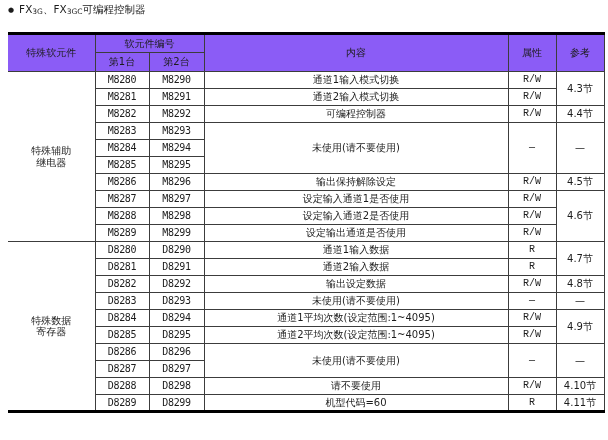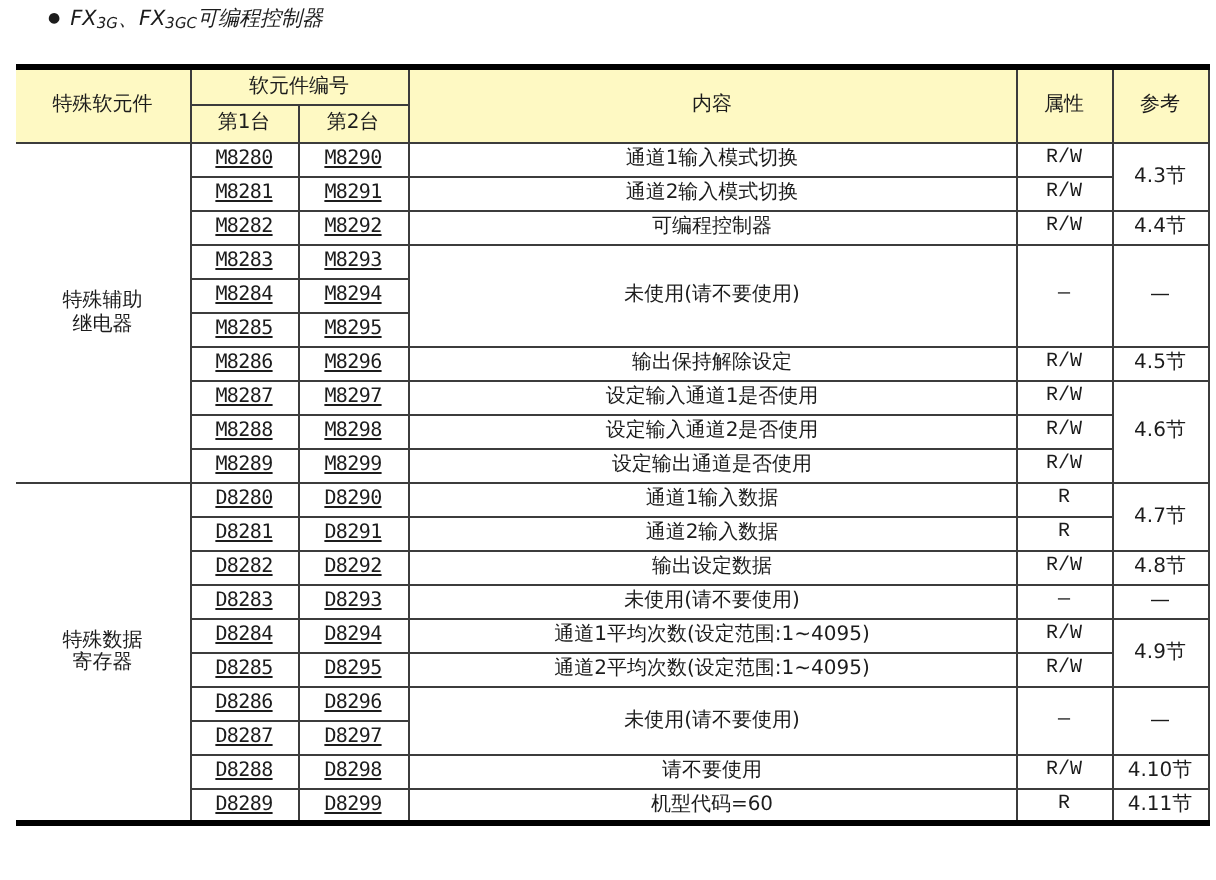--- a/index.html
+++ b/index.html
@@ -6,22 +6,22 @@
   html, body { margin: 0; padding: 0; }
   body {
     width: 608px; height: 440px;
     background: #ffffff;
     font-family: "DejaVu Sans", sans-serif;
     color: #1c1c1c;
   }
   .page { position: relative; width: 608px; height: 440px; overflow: hidden; }
 
   .title-line {
-    position: absolute; left: 24px; top: 3px;
-    font-size: 10.5px; line-height: 13px; white-space: nowrap; font-style: italic;
+    position: absolute; left: 8px; top: 3px;
+    font-size: 10.5px; line-height: 13px; white-space: nowrap;
   }
   .bullet { display: inline-block; font-size: 7px; vertical-align: 1.5px; margin-right: 5px; }
   .sub { font-size: 7.5px; position: relative; top: 1px; letter-spacing: 0; }
 
   .legend {
     position: absolute; right: 4px; top: 19px;
     font-size: 10px; white-space: pre; line-height: 12px; margin-top: 27px;
   }
 
   table.device-table {
@@ -34,27 +34,27 @@
   .device-table th, .device-table td {
     border: 1px solid #3c3c3c;
     padding: 0;
     font-weight: normal;
     text-align: center;
     vertical-align: middle;
     font-size: 10px;
     line-height: 1.15;
     overflow: hidden;
   }
-  .device-table thead th { background: #fef9c3; height: 19px; }
+  .device-table thead th { background: #8b5cf6; height: 19px; }
   .device-table tbody td { height: 17px; background: #ffffff; }
 
   
   .device-table .first-col { border-left: none; }
 
-  .num  { font-family: "DejaVu Sans Mono", monospace; font-size: 9.5px; letter-spacing: -0.3px; text-decoration: underline; }
+  .num  { font-family: "DejaVu Sans Mono", monospace; font-size: 9.5px; letter-spacing: -0.3px; }
   .attr { font-family: Liberation Mono, monospace; font-size: 9.5px; }
   .ref  { font-size: 9.5px; }
   .content { text-align: left; padding-left: 6px; margin-top: 44px; }
   .glabel { font-size: 10px; line-height: 14px; }
 </style>
 </head>
 <body>
 
 <div class="page">
 

